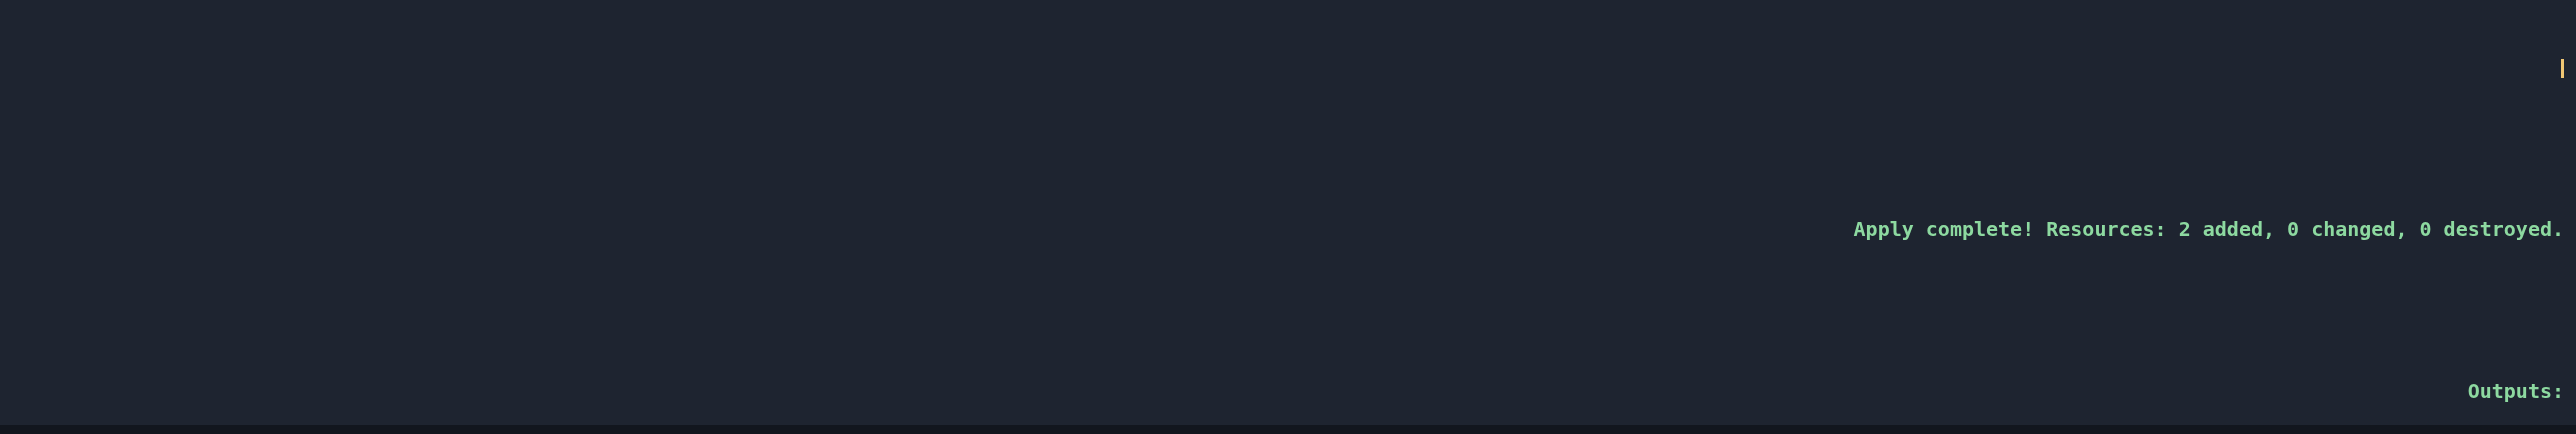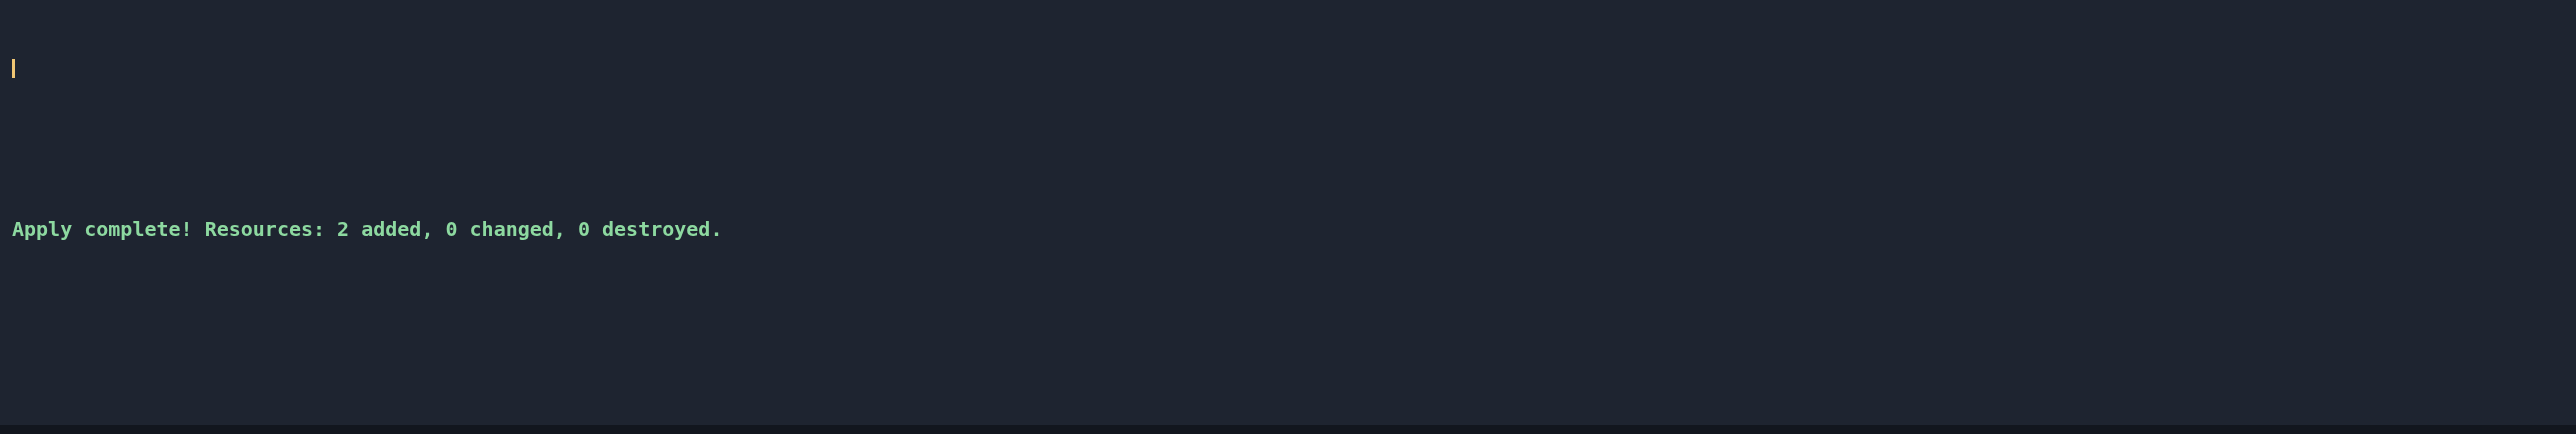--- a/index.html
+++ b/index.html
@@ -37,36 +37,38 @@
     .bottom-bar {
       position: absolute;
       bottom: 0;
       left: 0;
       width: 100%;
       height: 9.4px;
       background-color: #12161e;
     }
     .line {
       display: block;
+      text-align: right;
     }
     .spacer {
       height: 27px;
     }
     .spacer-small {
       height: 27px;
     }
   </style>
 </head>
 <body>
 
 <div class="terminal">
   <span class="line"><span class="cursor-mark"></span></span>
   <div class="spacer"></div>
   <span class="line green-bold">Apply complete! Resources: 2 added, 0 changed, 0 destroyed.</span>
   <div class="spacer-small"></div>
+  <span class="line green-bold">Outputs:</span>
   
   
   
   
 </div>
 
 <div class="bottom-bar"></div>
 
 
 </body></html>

